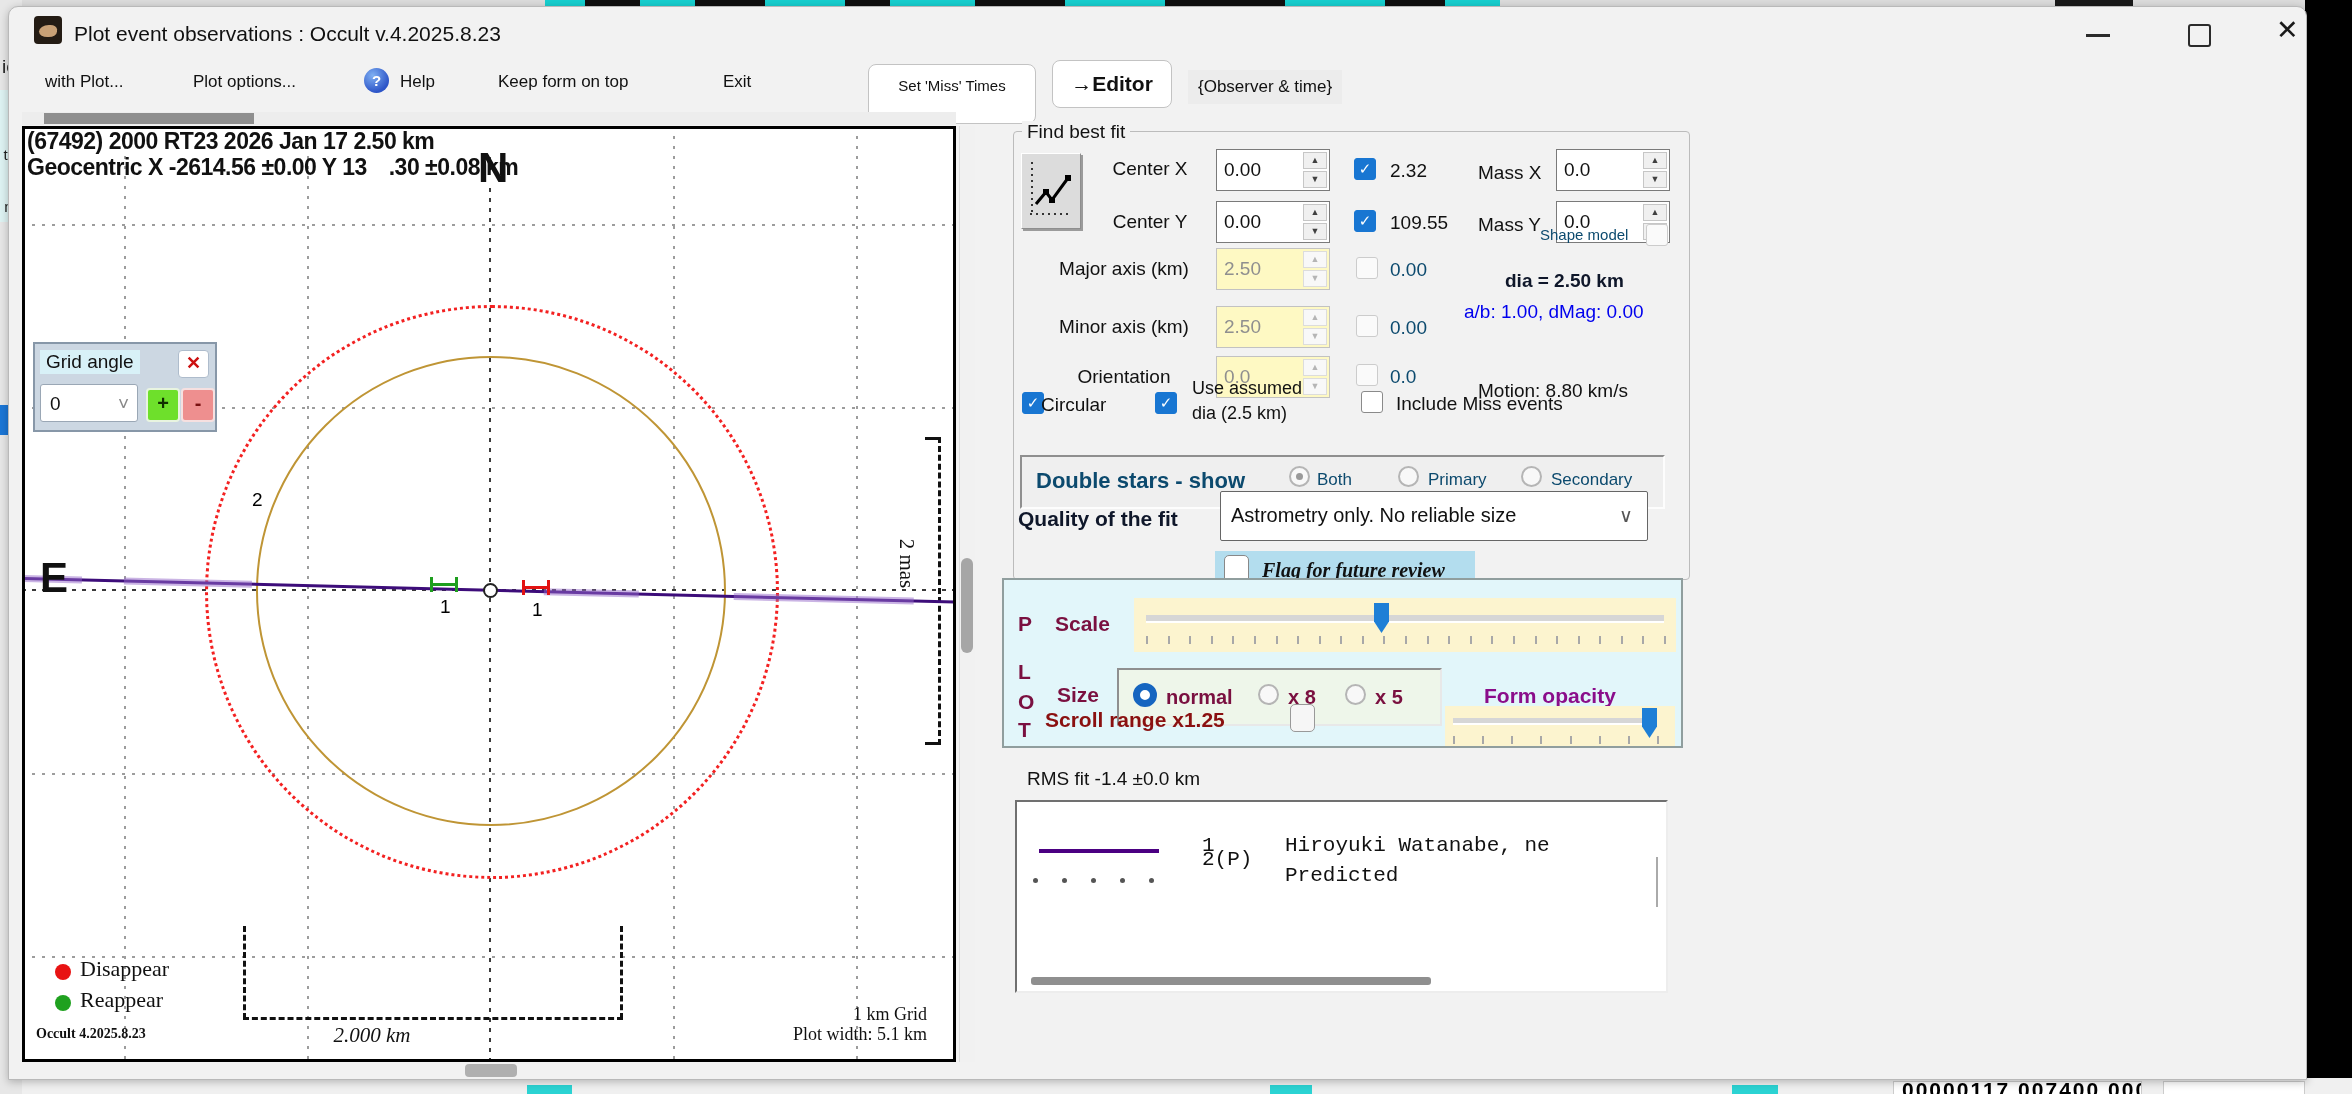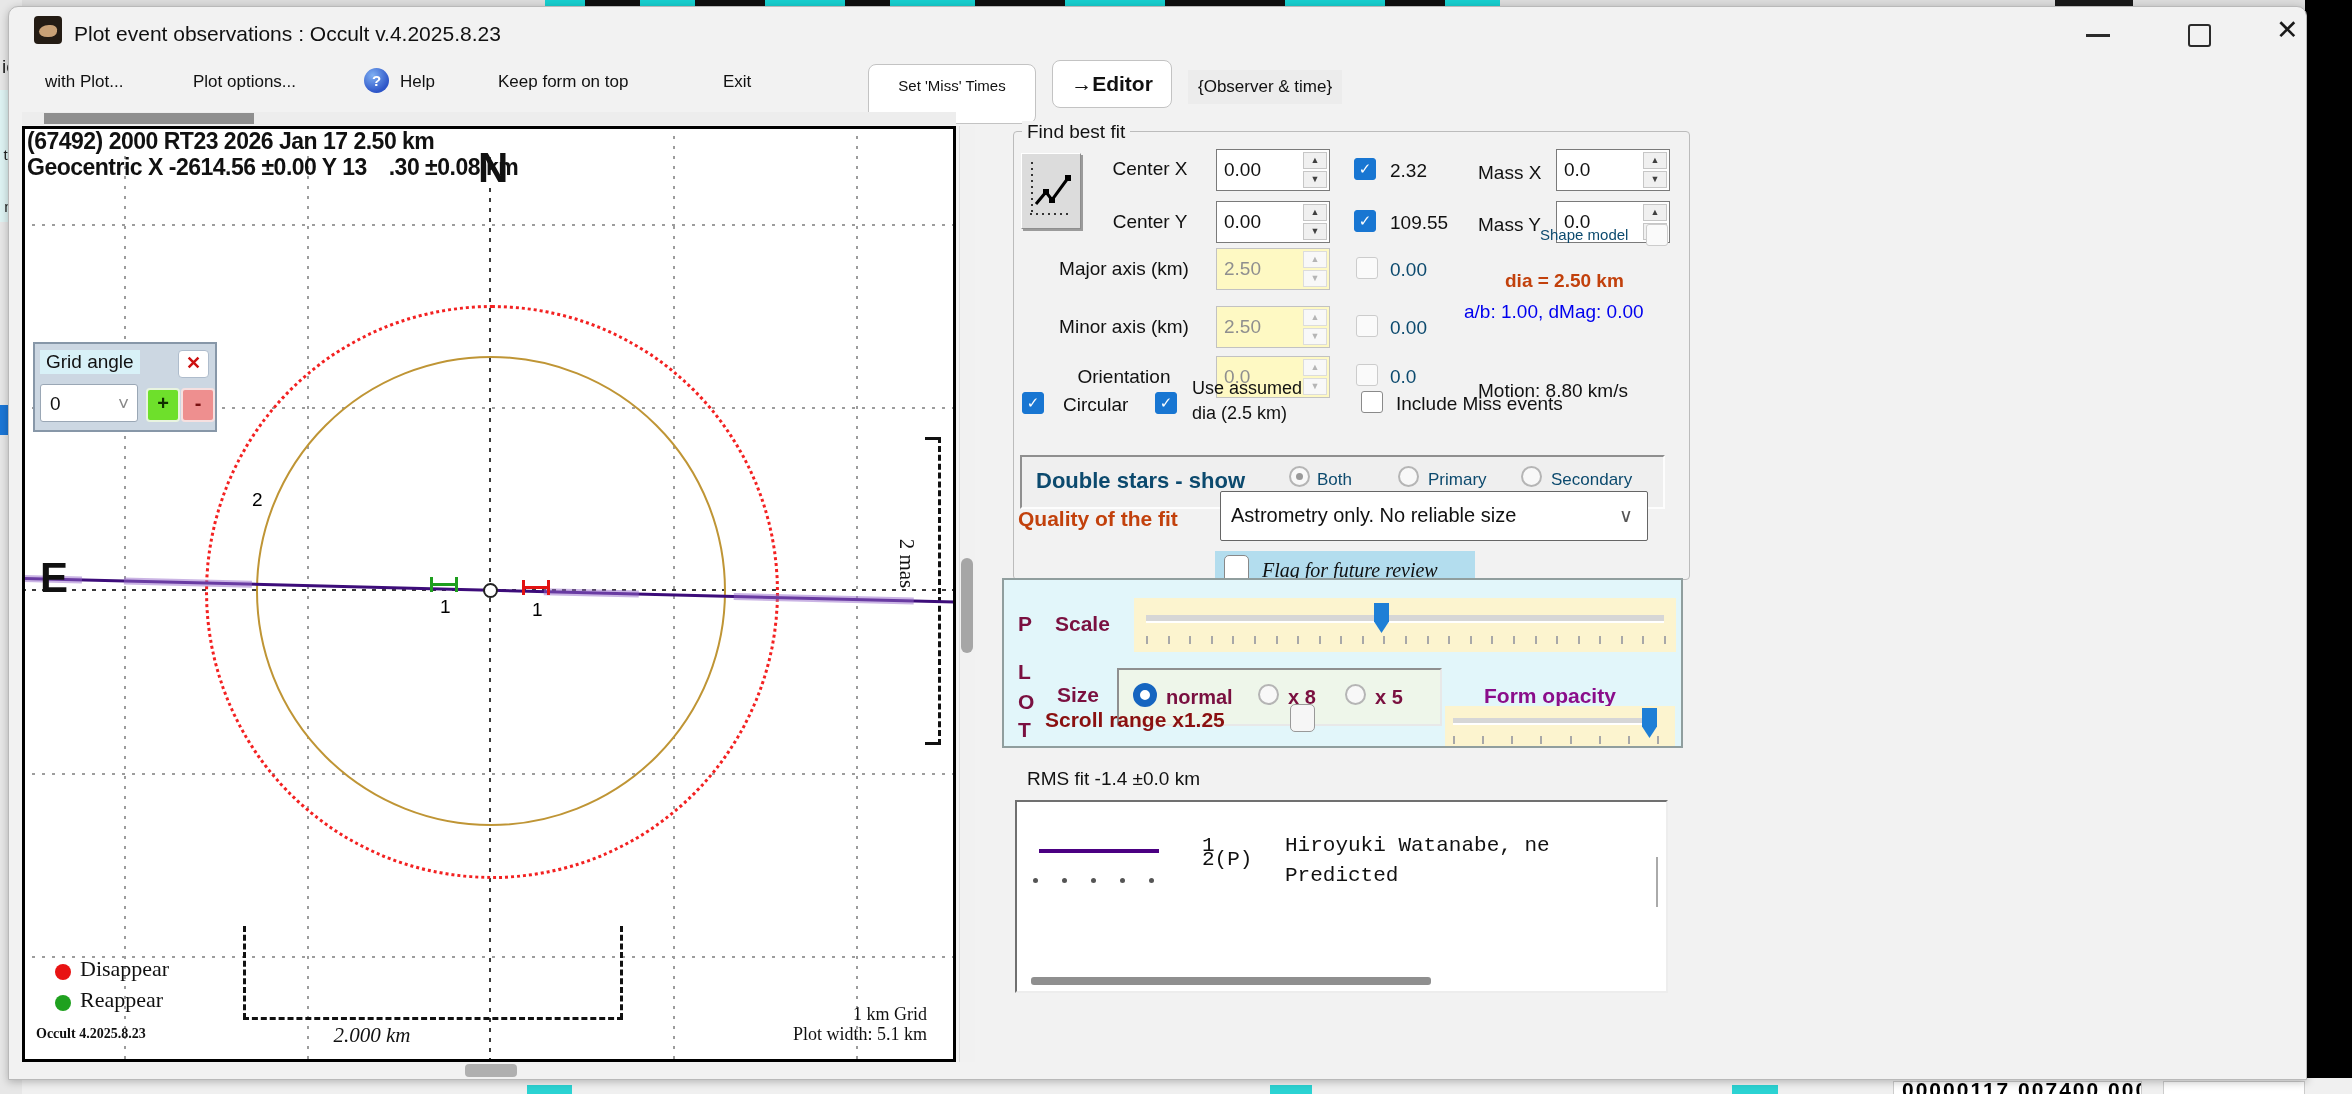--- a/index.html
+++ b/index.html
@@ -105,32 +105,32 @@
         font-size:9px;line-height:15px;text-align:center;color:#404040;font-weight:normal;}
   .spin .btns b.up{top:0;} .spin .btns b.dn{top:19px;}
   .spin.disabled{background:#fef9c3;border-color:#c2c2c2;}
   .spin.disabled .val{color:#8f8f8f;}
   .spin.disabled .btns b{color:#b5b5b5;border-color:#dcdcdc;background:#f8f8f8;}
   .cbx{width:22px;height:22px;background:#fff;border:1.5px solid #8a8a8a;border-radius:3px;box-sizing:border-box;}
   .cbx.checked{background:#1876d2;border-color:#1876d2;color:#fff;font-size:15px;text-align:center;line-height:19px;}
   .cbx.checked::after{content:"✓";}
   .cbx.disabled{border-color:#cccccc;background:#fafafa;}
   .graytext{color:#0c4a6e;}
-  .greentext{color:#c2410c;font-weight:bold;}
+  .greentext{color:#0f172a;font-weight:bold;}
   .bluetext{color:#0000ee;}
   .ds-panel{left:1020px;top:455px;width:645px;height:54px;background:#efefef;border:2px solid;
        border-color:#8f8f8f #fdfdfd #fdfdfd #8f8f8f;box-sizing:border-box;}
   .radio{width:21px;height:21px;border-radius:50%;box-sizing:border-box;border:2px solid #b5b5b5;background:#f8f8f8;}
   .radio.sel-dis::after{content:"";position:absolute;left:5px;top:5px;width:7px;height:7px;border-radius:50%;background:#9a9a9a;}
   .select{left:1220px;top:491px;width:428px;height:50px;background:#fff;border:1.5px solid #666;border-radius:2px;box-sizing:border-box;}
   .select .txt{position:absolute;left:10px;top:12px;font-size:20px;}
   .select .chev{position:absolute;right:14px;top:12px;color:#555;font-size:19px;}
   .flag-bg{left:1215px;top:551px;width:260px;height:40px;background:#b3ddee;}
   .flag-cbx{left:1224px;top:555px;width:25px;height:30px;background:#fff;border:1.5px solid #888;border-radius:5px;box-sizing:border-box;}
-  .flag-lbl{left:1262px;top:559px;font-size:20px;font-style:italic;font-weight:normal;font-family:"Liberation Serif",serif;}
+  .flag-lbl{left:1262px;top:559px;font-size:20px;font-style:italic;font-weight:bold;font-family:"Liberation Serif",serif;}
   
   .plot-panel{left:1002px;top:578px;width:681px;height:170px;background:#e2f6fa;border:2px solid #909e9e;box-sizing:border-box;}
   .maroon{color:#7a1040;font-weight:bold;}
   .darkred{color:#8a1010;font-weight:bold;}
   .purpletext{color:#8a0d8a;font-weight:bold;}
   .slider{background:#fcf4cf;}
   .slider .groove{position:absolute;background:#d6d6d6;border-bottom:2px solid #fff;}
   .slider .thumb{position:absolute;width:15px;height:30px;background:#1e7fd6;
         clip-path:polygon(0 0,100% 0,100% 62%,50% 100%,0 62%);}
   .ticks{position:absolute;height:9px;}
@@ -366,21 +366,21 @@
     <span class="btns">
       <b class="up">▲</b>
       <b class="dn">▼</b>
     </span>
 </div>
 <div class="abs cbx disabled" style="left:1356px;top:364px"></div>
 <div class="abs lbl graytext" style="left:1390px;top:366px">0.0</div>
 <div class="abs lbl" style="left:1478px;top:380px">Motion: 8.80 km/s</div>
 
 <div class="abs cbx checked" style="left:1022px;top:392px"></div>
-<div class="abs lbl" style="left:1063px;top:394px">Circular</div>
+<div class="abs lbl" style="left:1041px;top:394px">Circular</div>
 <div class="abs cbx checked" style="left:1155px;top:392px"></div>
 <div class="abs" style="left:1192px;top:376px;font-size:18px;line-height:25px">
   <div>Use assumed</div>
     <div>dia (2.5 km)</div>
 </div>
 <div class="abs cbx" style="left:1361px;top:391px"></div>
 <div class="abs lbl" style="left:1396px;top:393px">Include Miss events</div>
 
 <div class="abs ds-panel"></div>
 <div class="abs graytext" style="left:1036px;top:468px;font-size:22px;font-weight:bold">Double stars - show</div>

